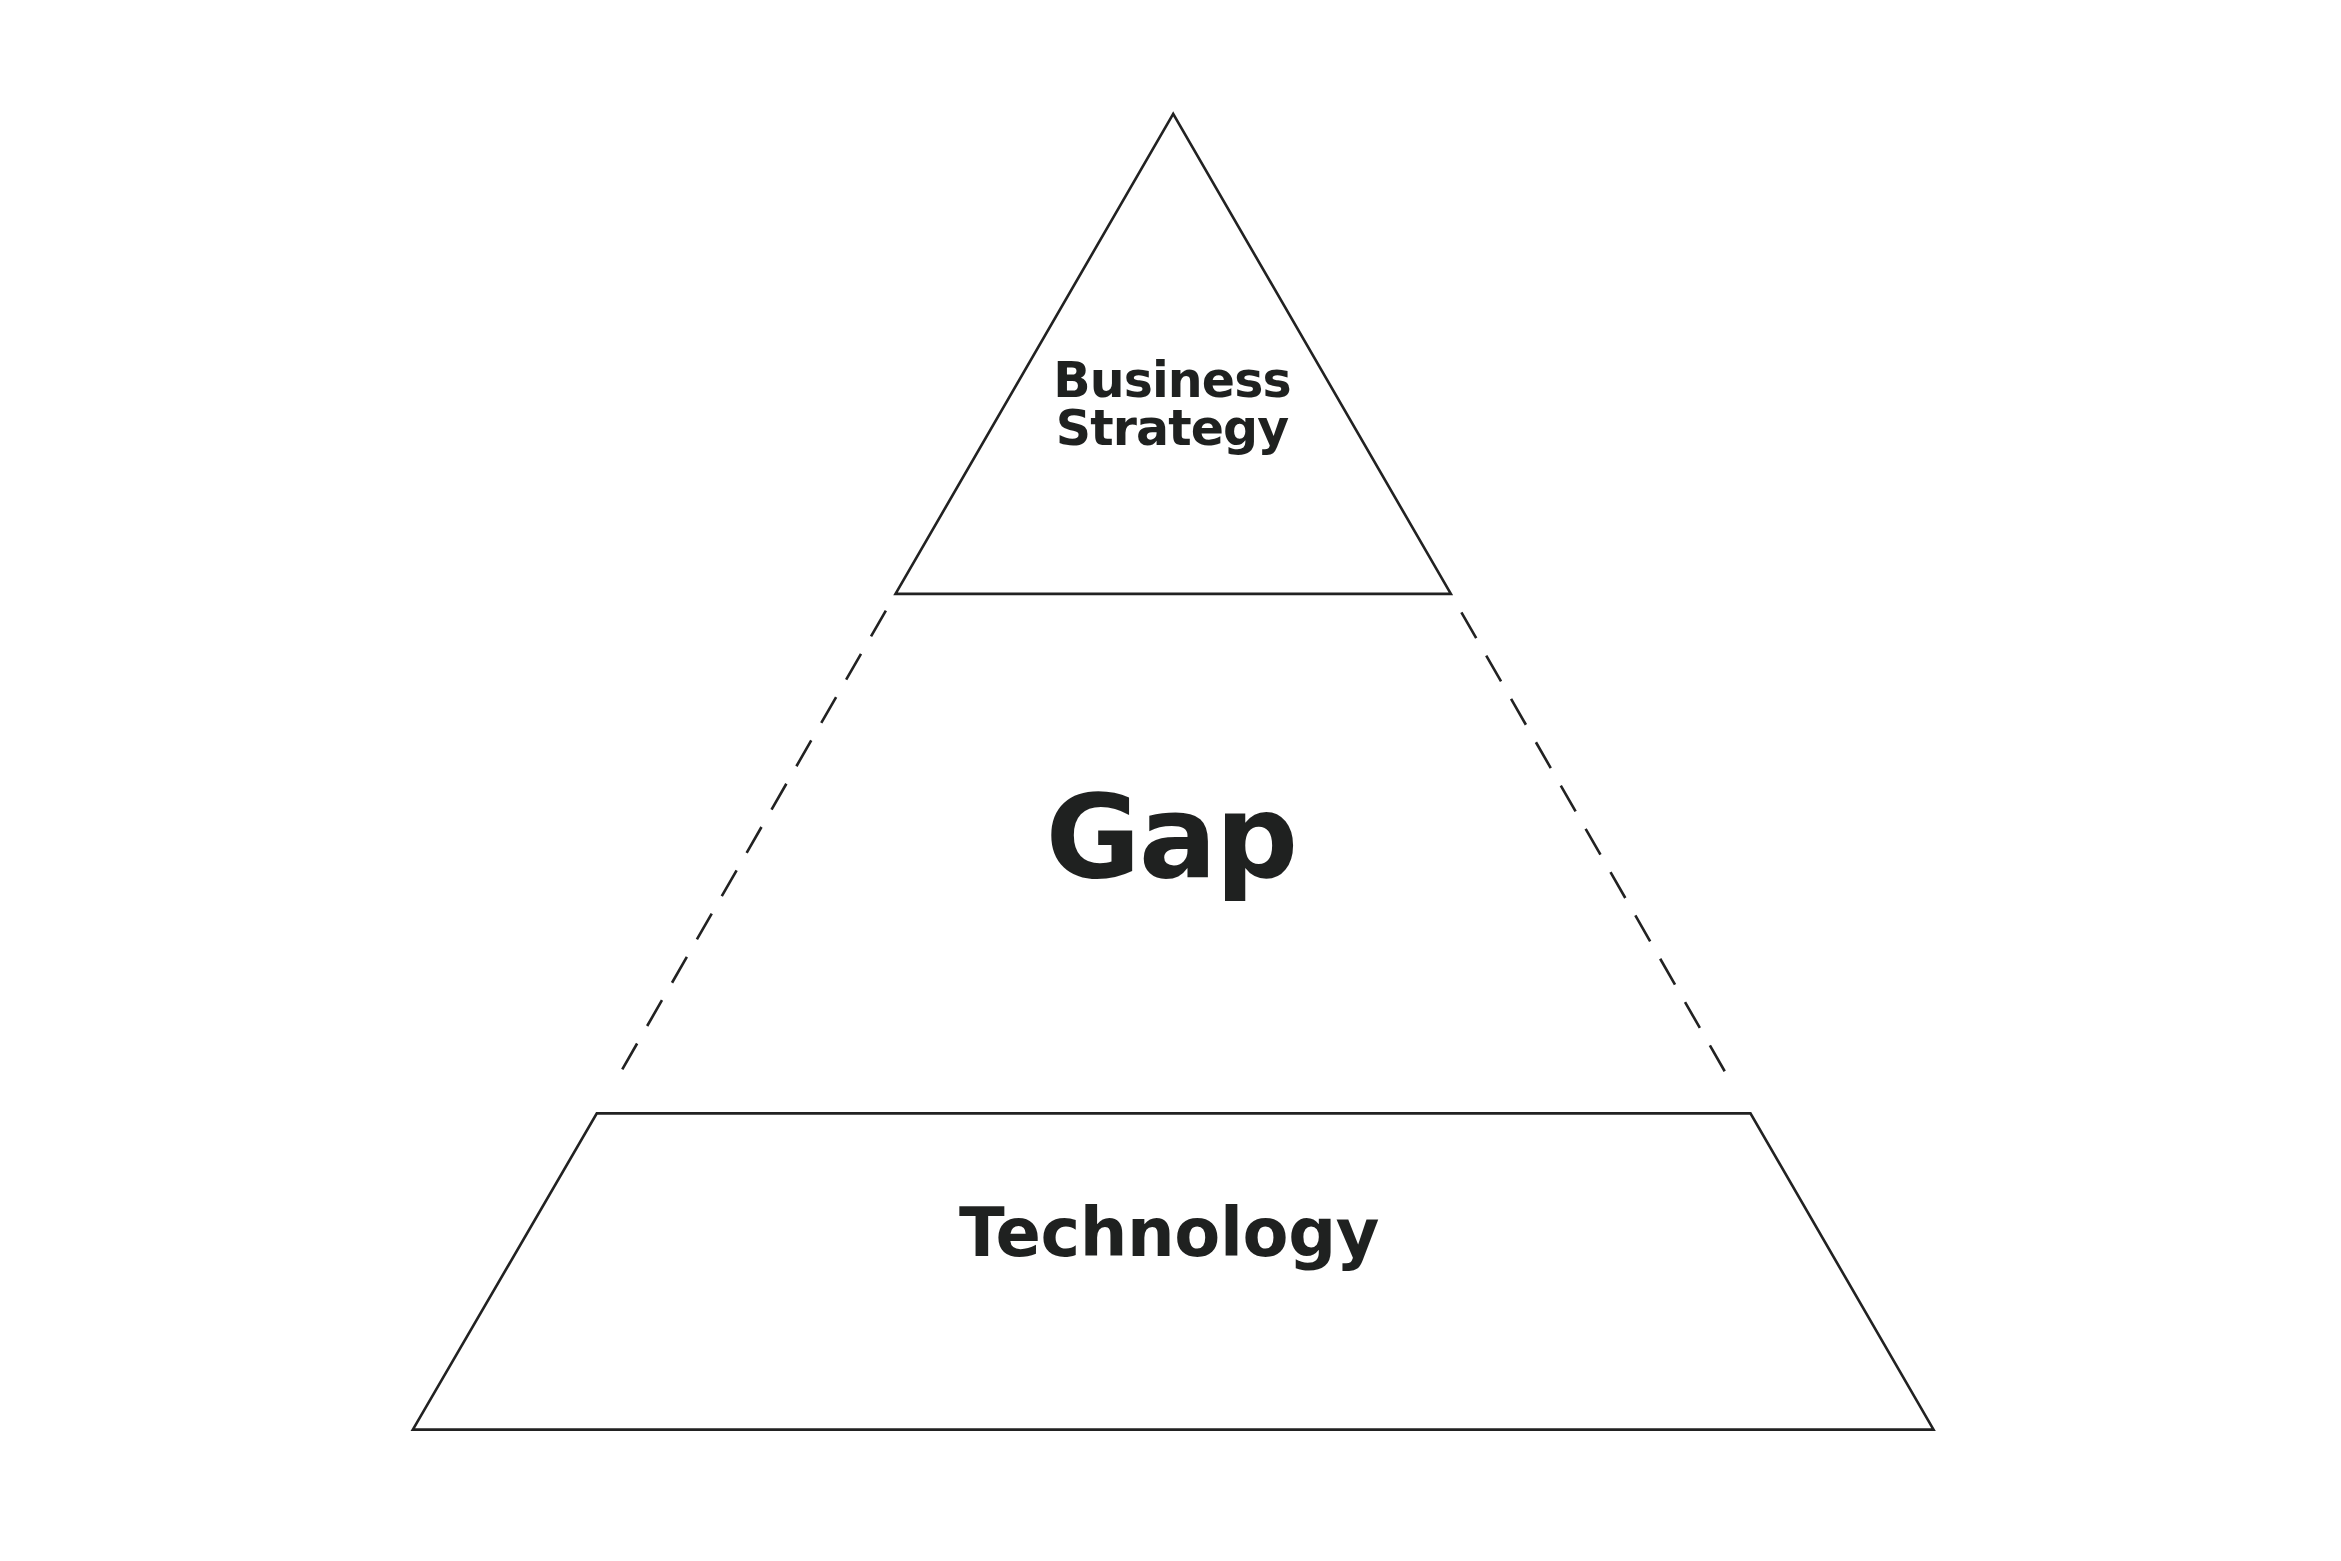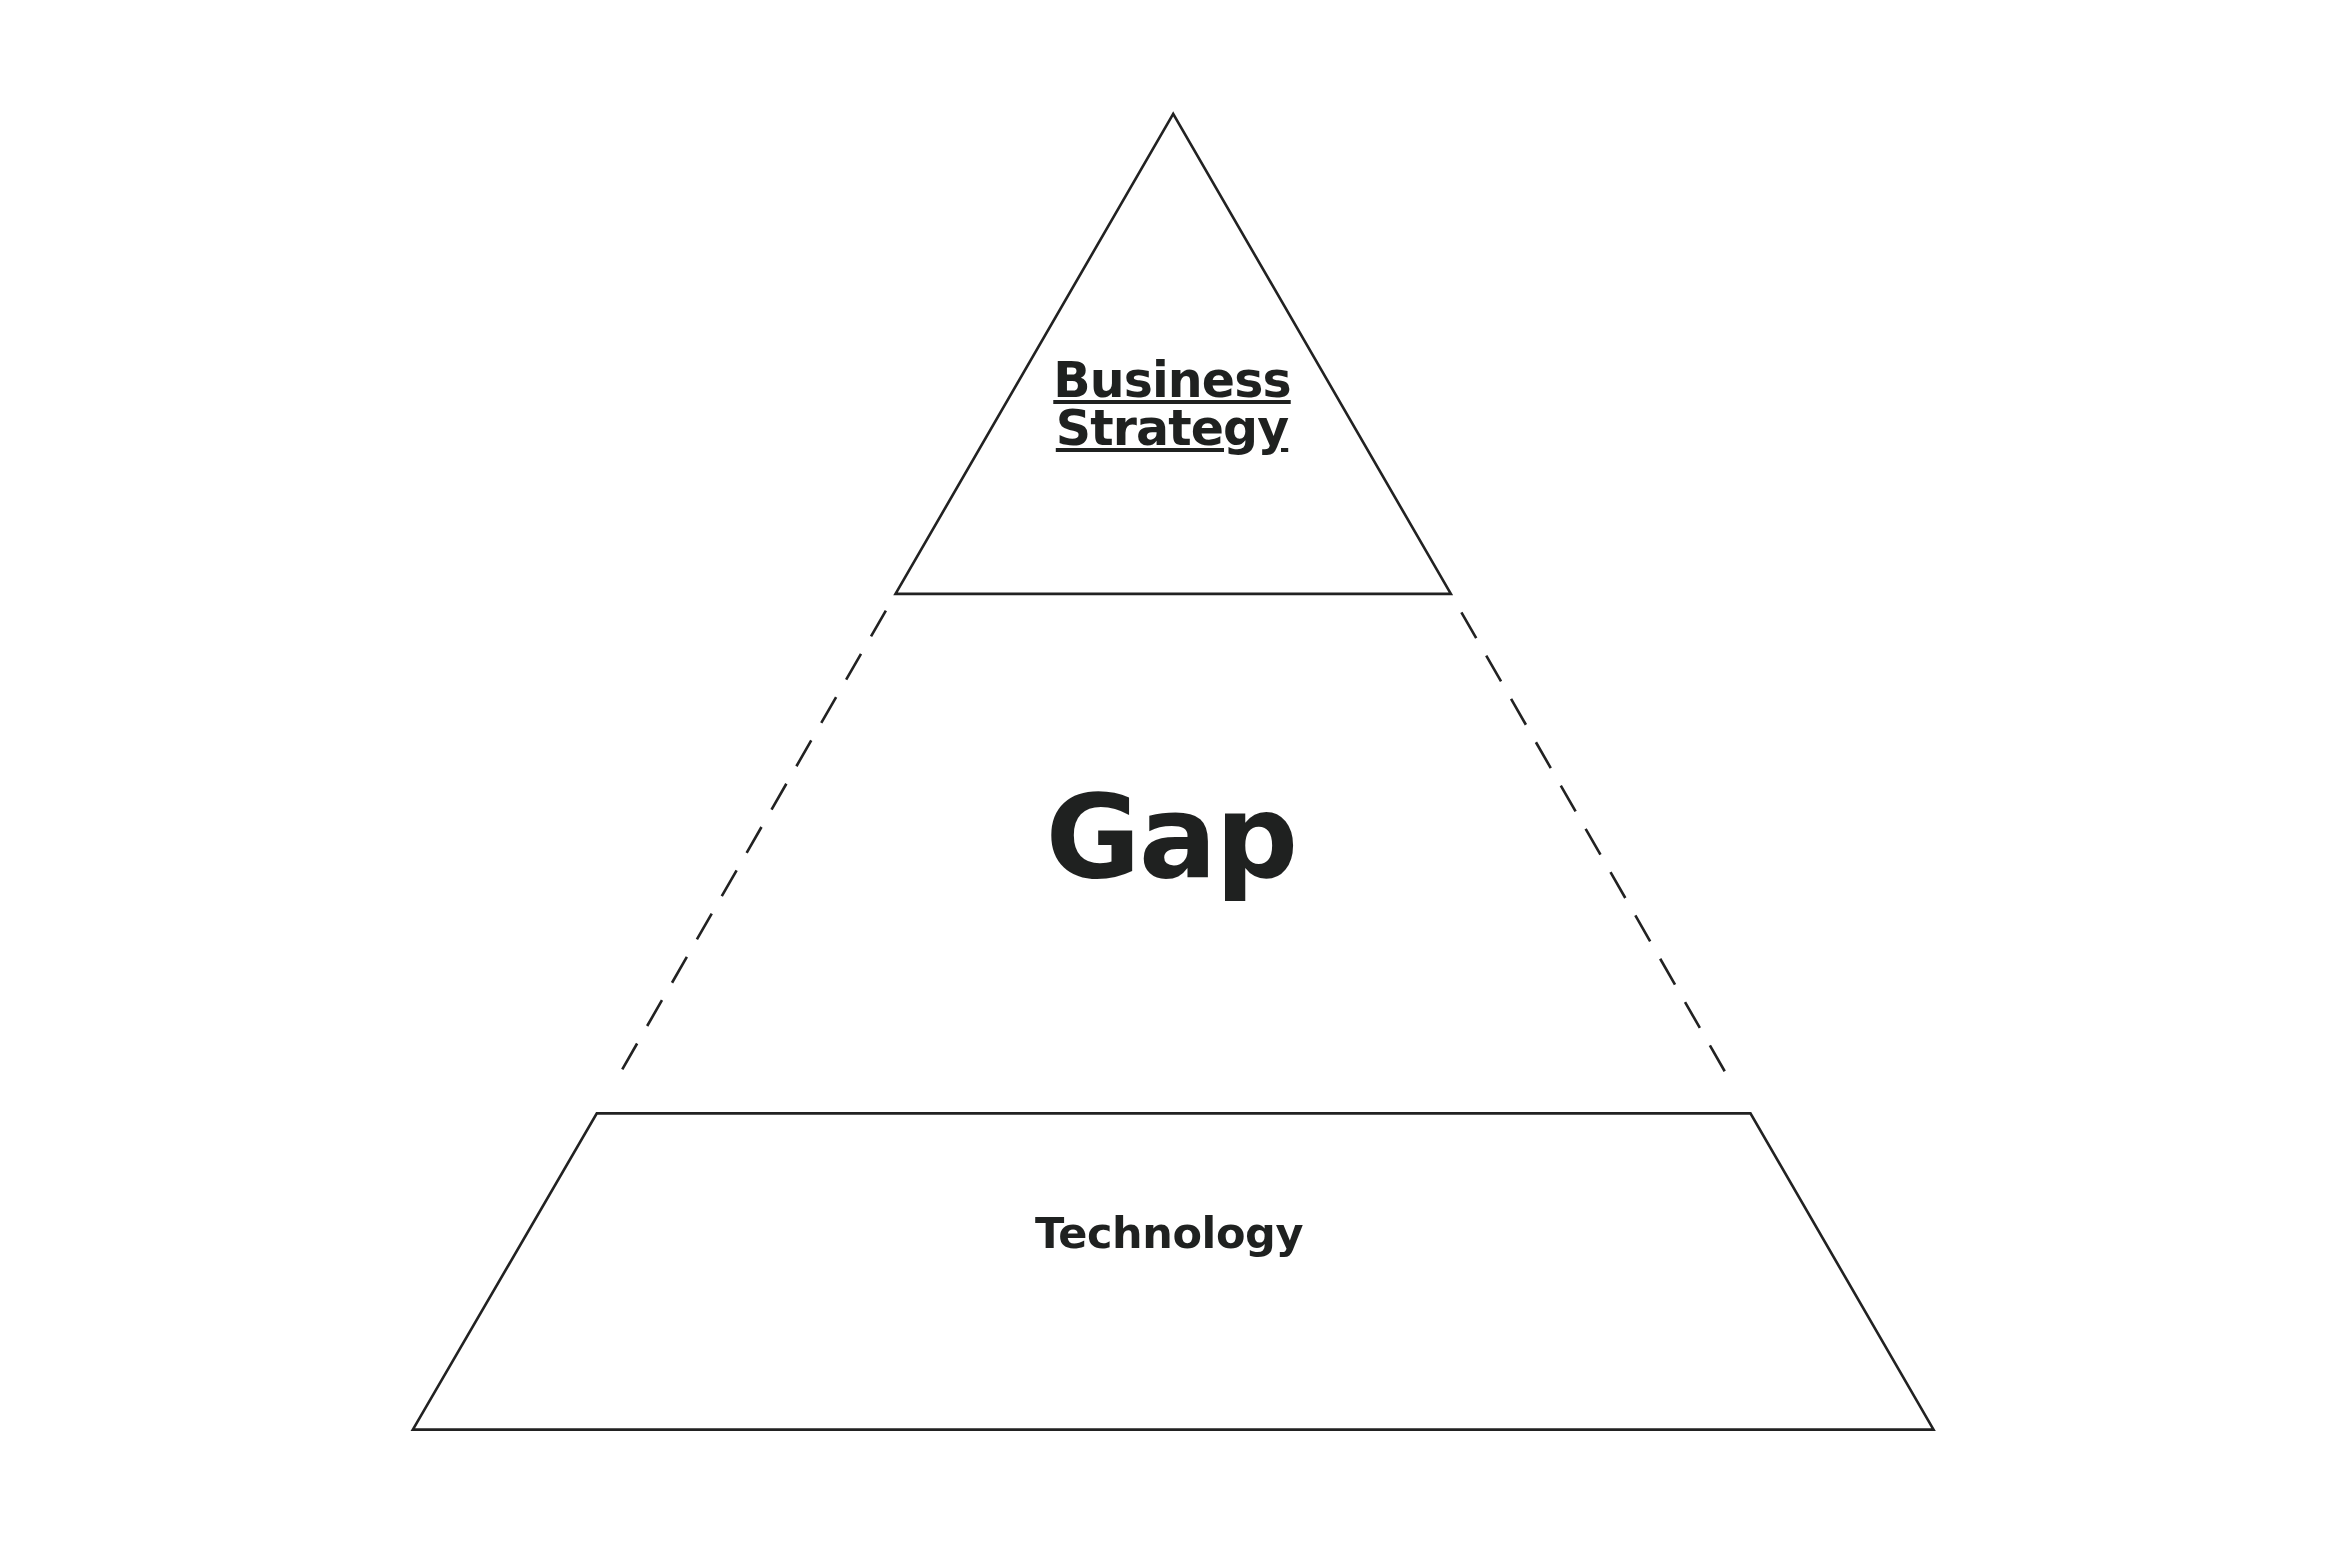--- a/index.html
+++ b/index.html
@@ -29,33 +29,32 @@
       white-space: nowrap;
       transform: translateX(-50%);
     }
     .label .line { display: block; }
     #label-top {
       left: 1172px;
       top: 357px;
       font-size: 49px;
       line-height: 48px;
       letter-spacing: -0.9px;
-      text-decoration: underline;
     }
     #label-gap {
       left: 1171px;
       top: 771px;
       font-size: 116px;
       line-height: 131px;
       letter-spacing: -1.8px;
     }
     #label-bottom {
       left: 1169px;
       top: 1209px;
-      font-size: 43px;
+      font-size: 67px;
       line-height: 48px;
       letter-spacing: -0.4px;
     }
   </style>
 </head>
 <body>
 
 <svg id="diagram" xmlns="http://www.w3.org/2000/svg" width="2342" height="1561" viewBox="0 0 2673 1782">
 
   <polygon points="1339,130 1022,678 1656,678" fill="none" stroke="#222222" stroke-width="3" stroke-linejoin="miter"></polygon>

